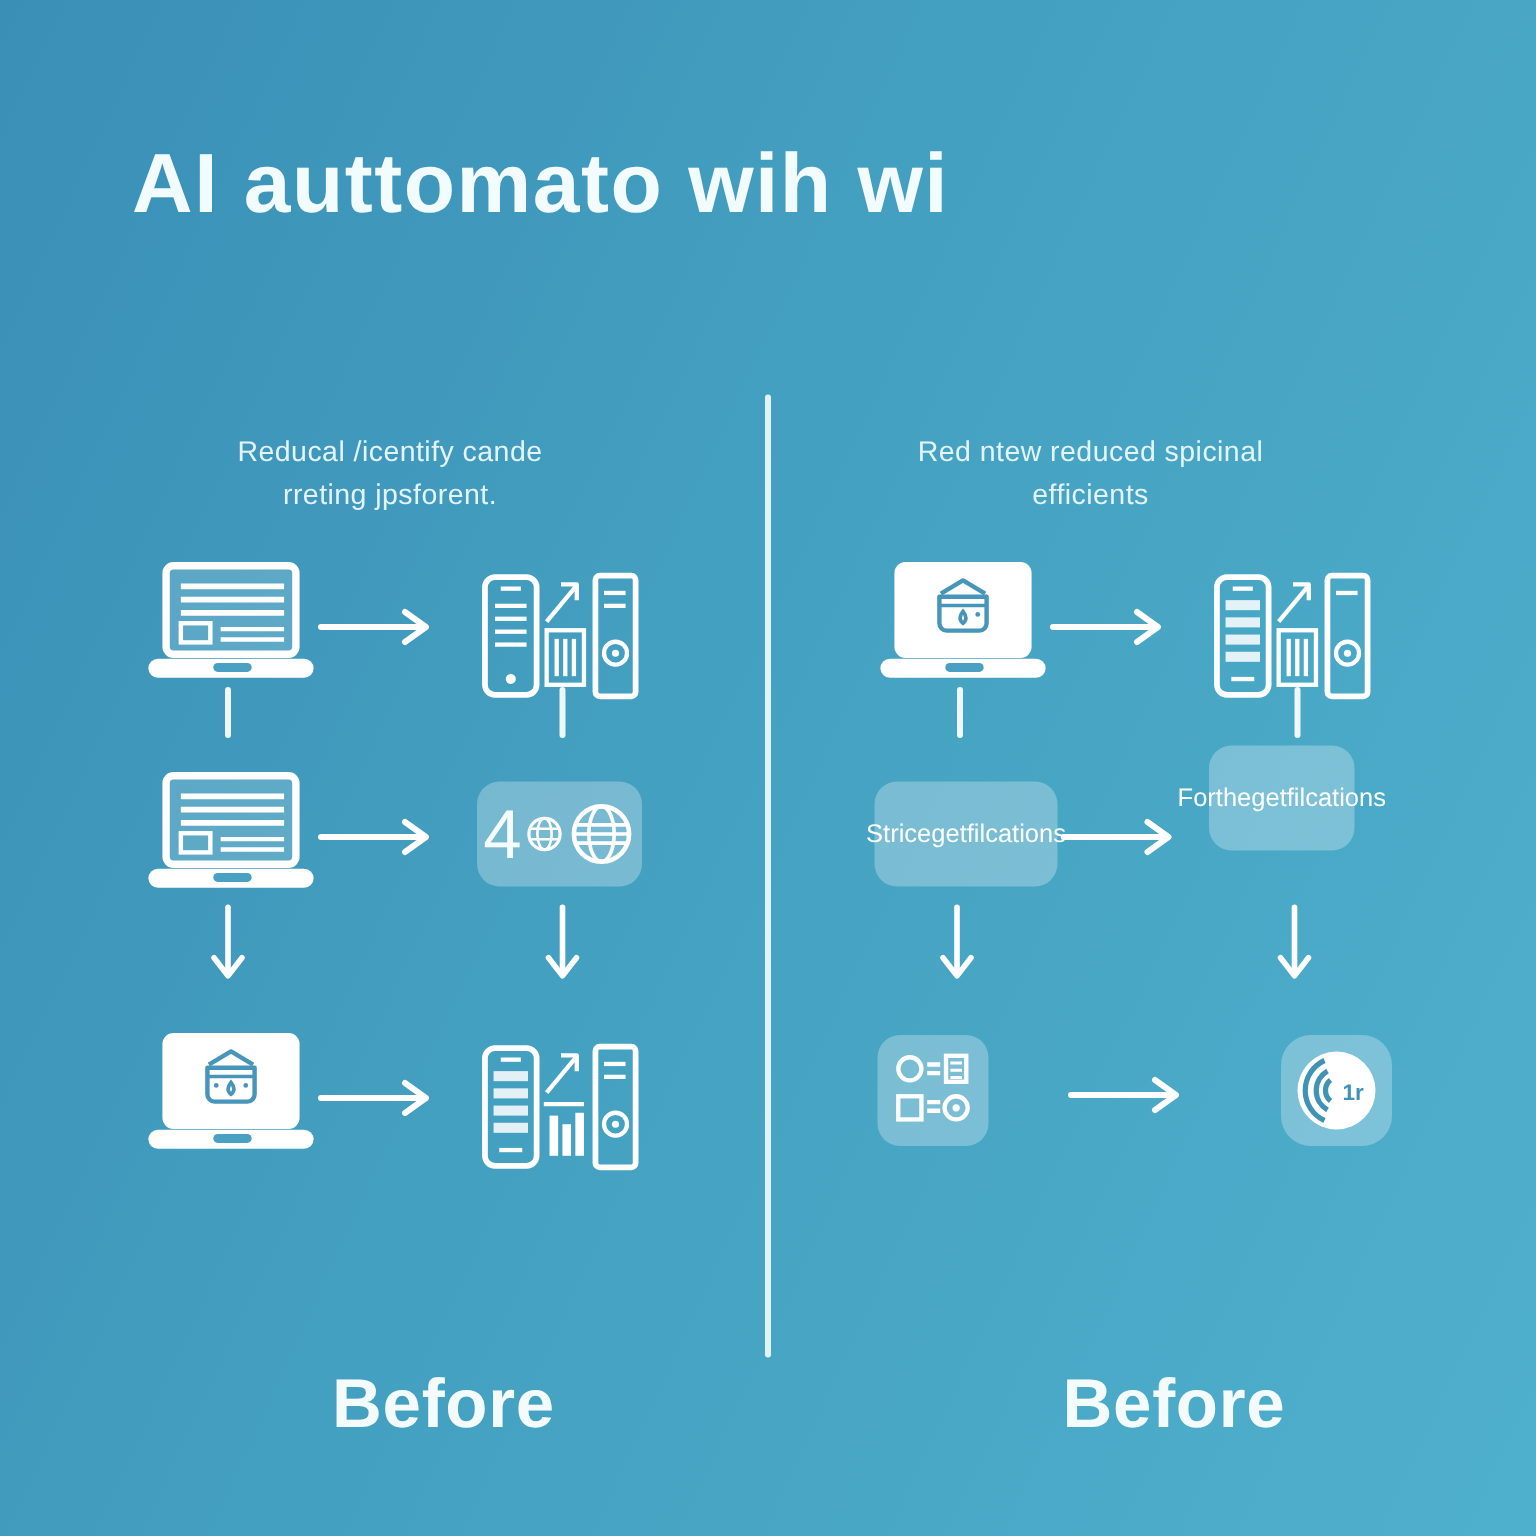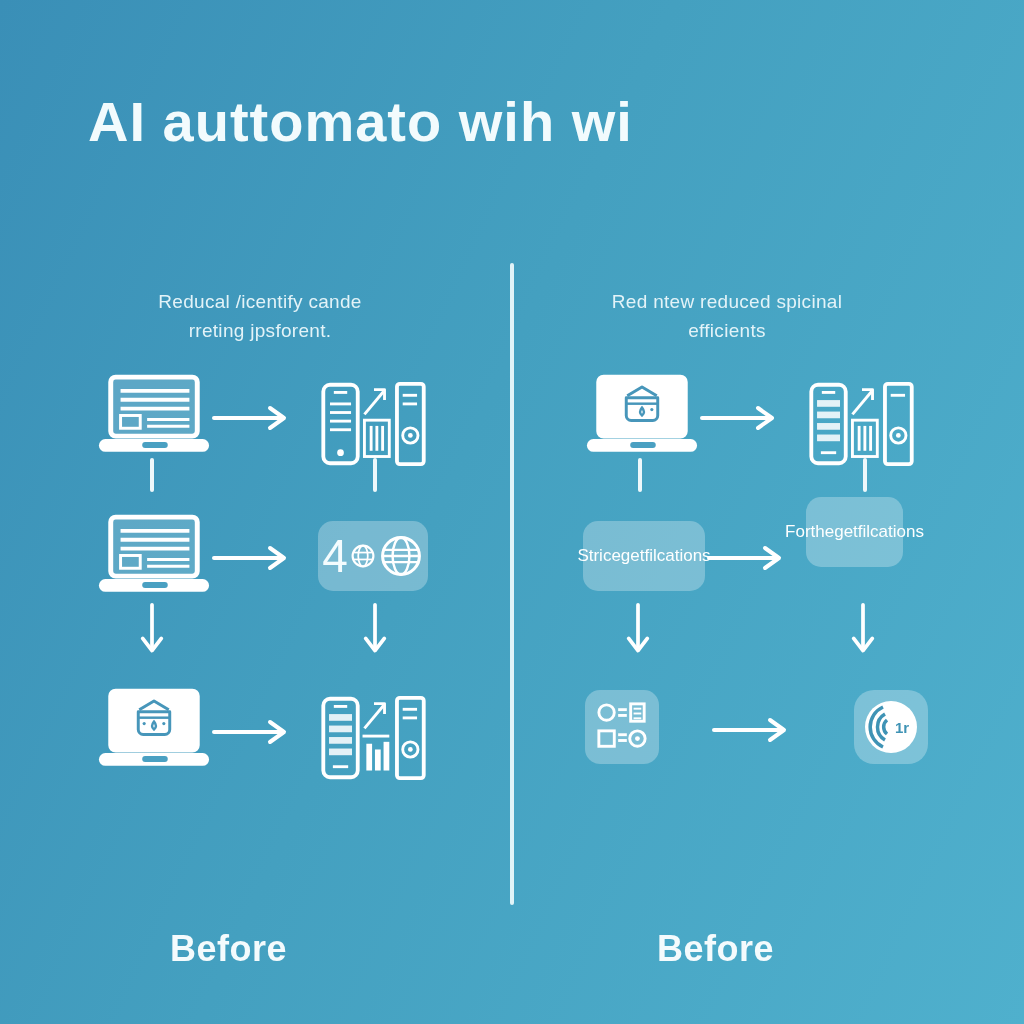--- a/index.html
+++ b/index.html
@@ -22,22 +22,22 @@
     background:#e9f8fb;border-radius:2px;opacity:.95;
   }
   .col-heading{
     width:300px;text-align:center;
     font-size:19px;line-height:1.5;letter-spacing:.3px;
     color:#e3f3f8;font-weight:400;
   }
   .heading-before{left:110px;top:288px;}
   .heading-after{left:577px;top:288px;}
   .col-label{
-    width:200px;text-align:left;
-    font-size:36px;font-weight:700;color:#f4fbfd;letter-spacing:.5px;margin-top:20px;
+    width:200px;text-align:right;
+    font-size:46px;font-weight:700;color:#f4fbfd;letter-spacing:.5px;
   }
   .label-before{left:170px;top:908px;}
   .label-after{left:657px;top:908px;}
 
   .soft-box{
     background:rgba(255,255,255,0.28);
     border-radius:15px;
     display:flex;align-items:center;justify-content:center;
   }
   .box-400{left:318px;top:521px;width:110px;height:70px;gap:2px;}

